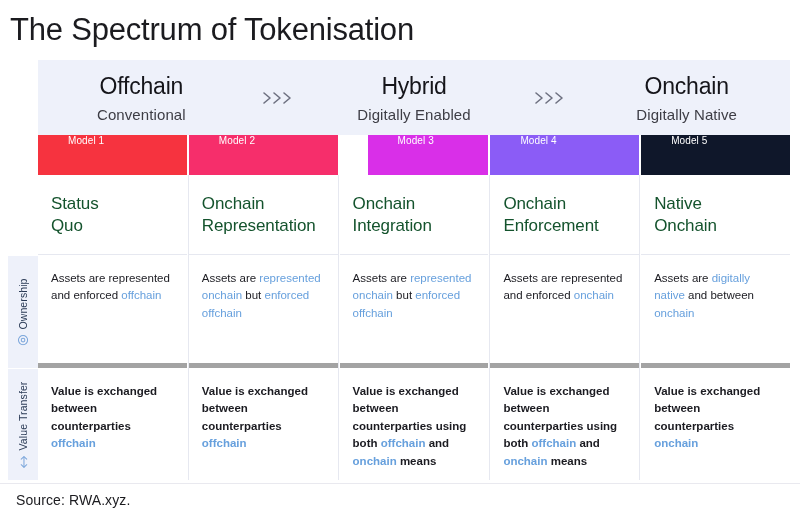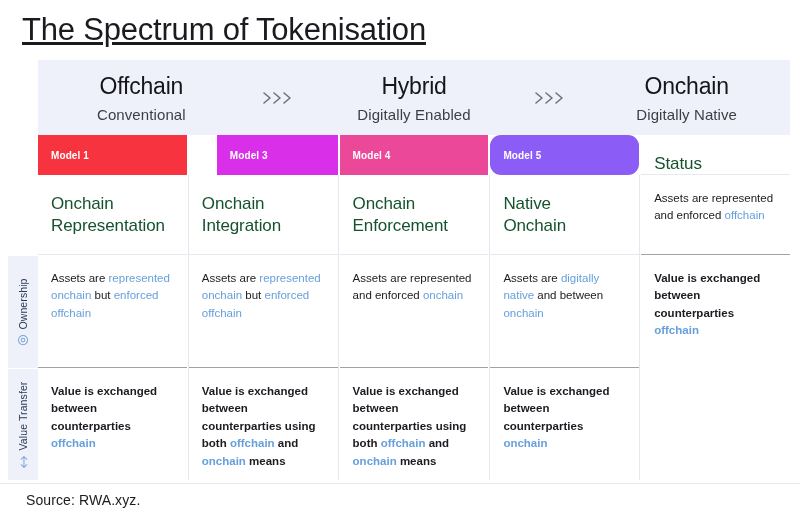--- a/index.html
+++ b/index.html
@@ -6,23 +6,23 @@
   html, body {
     width: 800px; height: 521px;
     background: #ffffff;
     font-family: "Liberation Sans", "DejaVu Sans", sans-serif;
     overflow: hidden;
   }
   .page { position: relative; width: 800px; height: 521px; background: #fff; }
 
   
   .title {
-    position: absolute; left: 22px; top: 12px;
+    position: absolute; left: 10px; top: 12px;
     font-size: 31px; font-weight: 400; color: #1b1b1f;
-    letter-spacing: -0.2px; white-space: nowrap; text-decoration: underline;
+    letter-spacing: -0.2px; white-space: nowrap;
   }
 
   
   .phase-band {
     position: absolute; left: 38px; top: 60px;
     width: 752px; height: 75px;
     background: #eef1fa;
     display: flex; align-items: center;
   }
   .phase-cell {
@@ -42,36 +42,36 @@
   .grid {
     position: absolute; left: 38px; top: 135px;
     width: 752px; height: 345px;
     display: grid;
     grid-template-columns: repeat(5, 1fr);
     grid-template-rows: 40px 80px 113px 112px;
     column-gap: 2px;
     background: transparent;
   }
   .model-chip {
-    display: flex; align-items: center;
-    padding-left: 13px;
-    font-size: 10px; color: #ffffff; font-weight: 700; letter-spacing: 0.1px;
+    display: flex; 
+    padding-left: 30px;
+    font-size: 10px; color: #ffffff; font-weight: 400; letter-spacing: 0.1px;
   }
   .model-name {
     background: #fff;
     padding: 18px 13px 0 13px;
     font-size: 17px; line-height: 1.28; color: #14532d; font-weight: 400;
     letter-spacing: -0.1px;
     border-bottom: 1px solid #e6e8f0;
   }
   .cell {
     background: #fff;
     padding: 15px 13px 0 13px;
     font-size: 11.5px; line-height: 1.52; color: #1b1b21;
-    border-bottom: 1px solid #a3a3a3;
+    border-bottom: 5px solid #a3a3a3;
   }
   .cell.row-last { border-bottom: none; font-weight: bold; }
   .hl { color: #67a0dd; }
 
   
   .vsep {
     position: absolute; top: 175px; width: 1px; height: 305px;
     background: #e6e8f0;
   }
 
@@ -87,21 +87,21 @@
     transform: rotate(-90deg);
     white-space: nowrap;
     display: flex; align-items: center; gap: 5px;
     font-size: 10.5px; color: #2a3a55; letter-spacing: 0.1px;
   }
   .rl-icon { color: #7ba6db; display: inline-flex; align-items: center; }
   .rl-icon svg { display: block; }
 
   
   .footer {
-    position: absolute; left: 26px; top: 492px;
+    position: absolute; left: 16px; top: 492px;
     font-size: 14px; color: #1b1b1f; letter-spacing: 0.1px;
   }
   .divider {
     position: absolute; left: 0px; top: 483px; width: 800px; height: 1px;
     background: #e9e9ef;
   }
 </style>
 </head>
 <body>
 
@@ -141,27 +141,30 @@
       <div class="phase-name">Onchain</div>
       <div class="phase-sub">Digitally Native</div>
     </div>
 
   </div>
 
   <div class="grid" id="grid">
       <div class="model-chip" style="background: rgb(246, 51, 63);">
         <span>Model 1</span>
       </div>
+      <div class="model-chip" style="background: rgb(246, 46, 107);">
+        <span>Model 2</span>
+      </div>
       <div class="model-chip" style="background: rgb(217, 47, 232); margin-left: 28px;">
         <span>Model 3</span>
       </div>
-      <div class="model-chip" style="background: #ec4899;">
+      <div class="model-chip" style="background: #8b5cf6;">
         <span>Model 4</span>
       </div>
-      <div class="model-chip" style="background: #8b5cf6; border-radius: 11px;">
+      <div class="model-chip" style="background: #0f172a;">
         <span>Model 5</span>
       </div>
       <div class="model-name">
         <div>Status</div>
         <div>Quo</div>
       </div>
       <div class="model-name">
         <div>Onchain</div>
         <div>Representation</div>
       </div>

